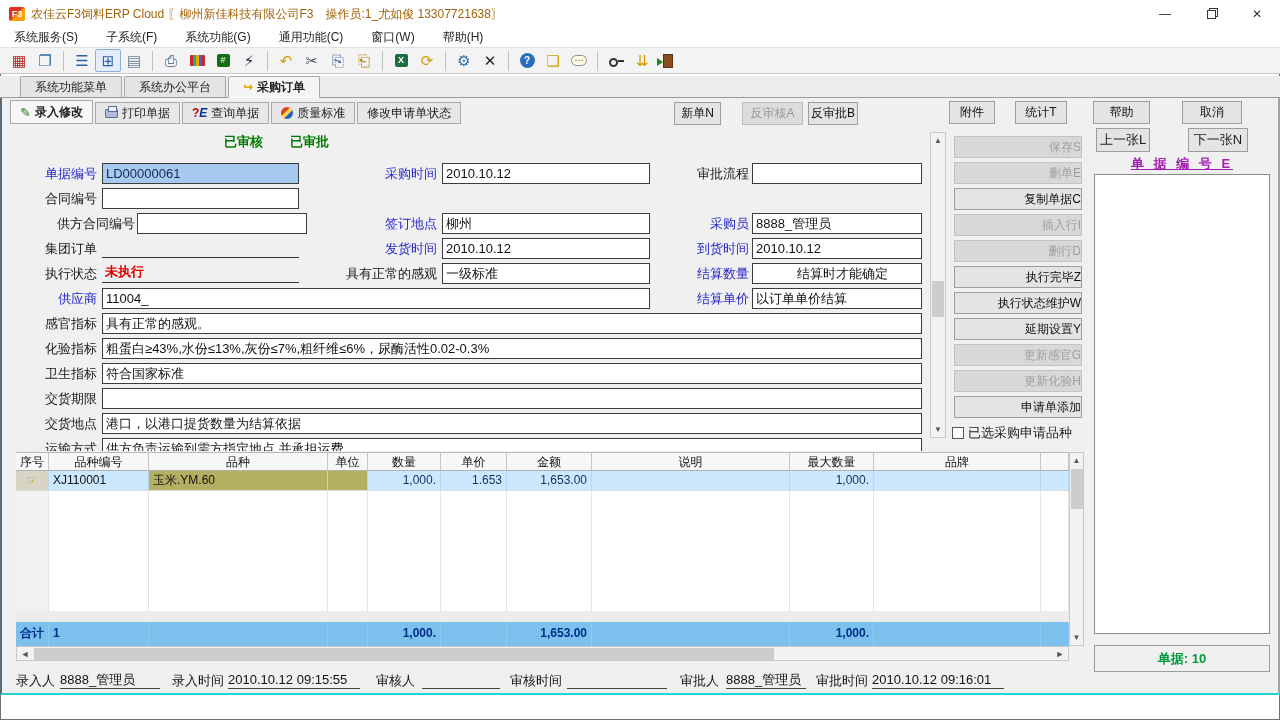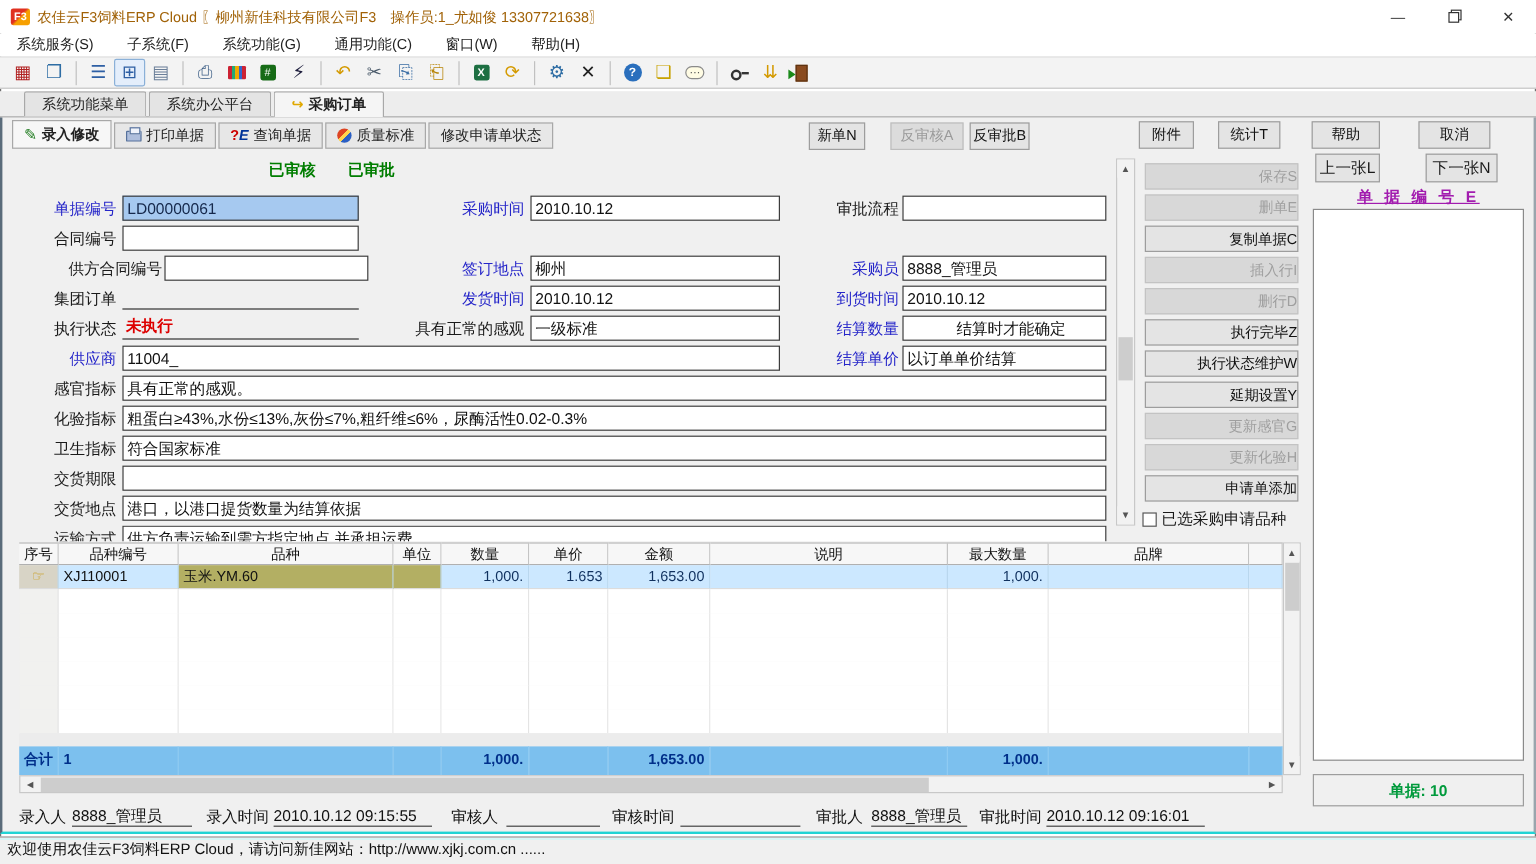--- a/index.html
+++ b/index.html
@@ -484,17 +484,14 @@
       <span class="av" style="left:420px;width:78px;"></span>
       <span class="al" style="left:508px;">审核时间</span>
       <span class="av" style="left:565px;width:100px;"></span>
       <span class="al" style="left:678px;">审批人</span>
       <span class="av" style="left:724px;width:80px;">8888_管理员</span>
       <span class="al" style="left:814px;">审批时间</span>
       <span class="av" style="left:870px;width:132px;">2010.10.12 09:16:01</span>
     </div>
   </div>
 
-  <div class="statusbar">
-    <span>欢迎使用农佳云F3饲料ERP Cloud，请访问新佳网站：http://www.xjkj.com.cn ......</span>
-  </div>
 
 </div>
 
 </body></html>

